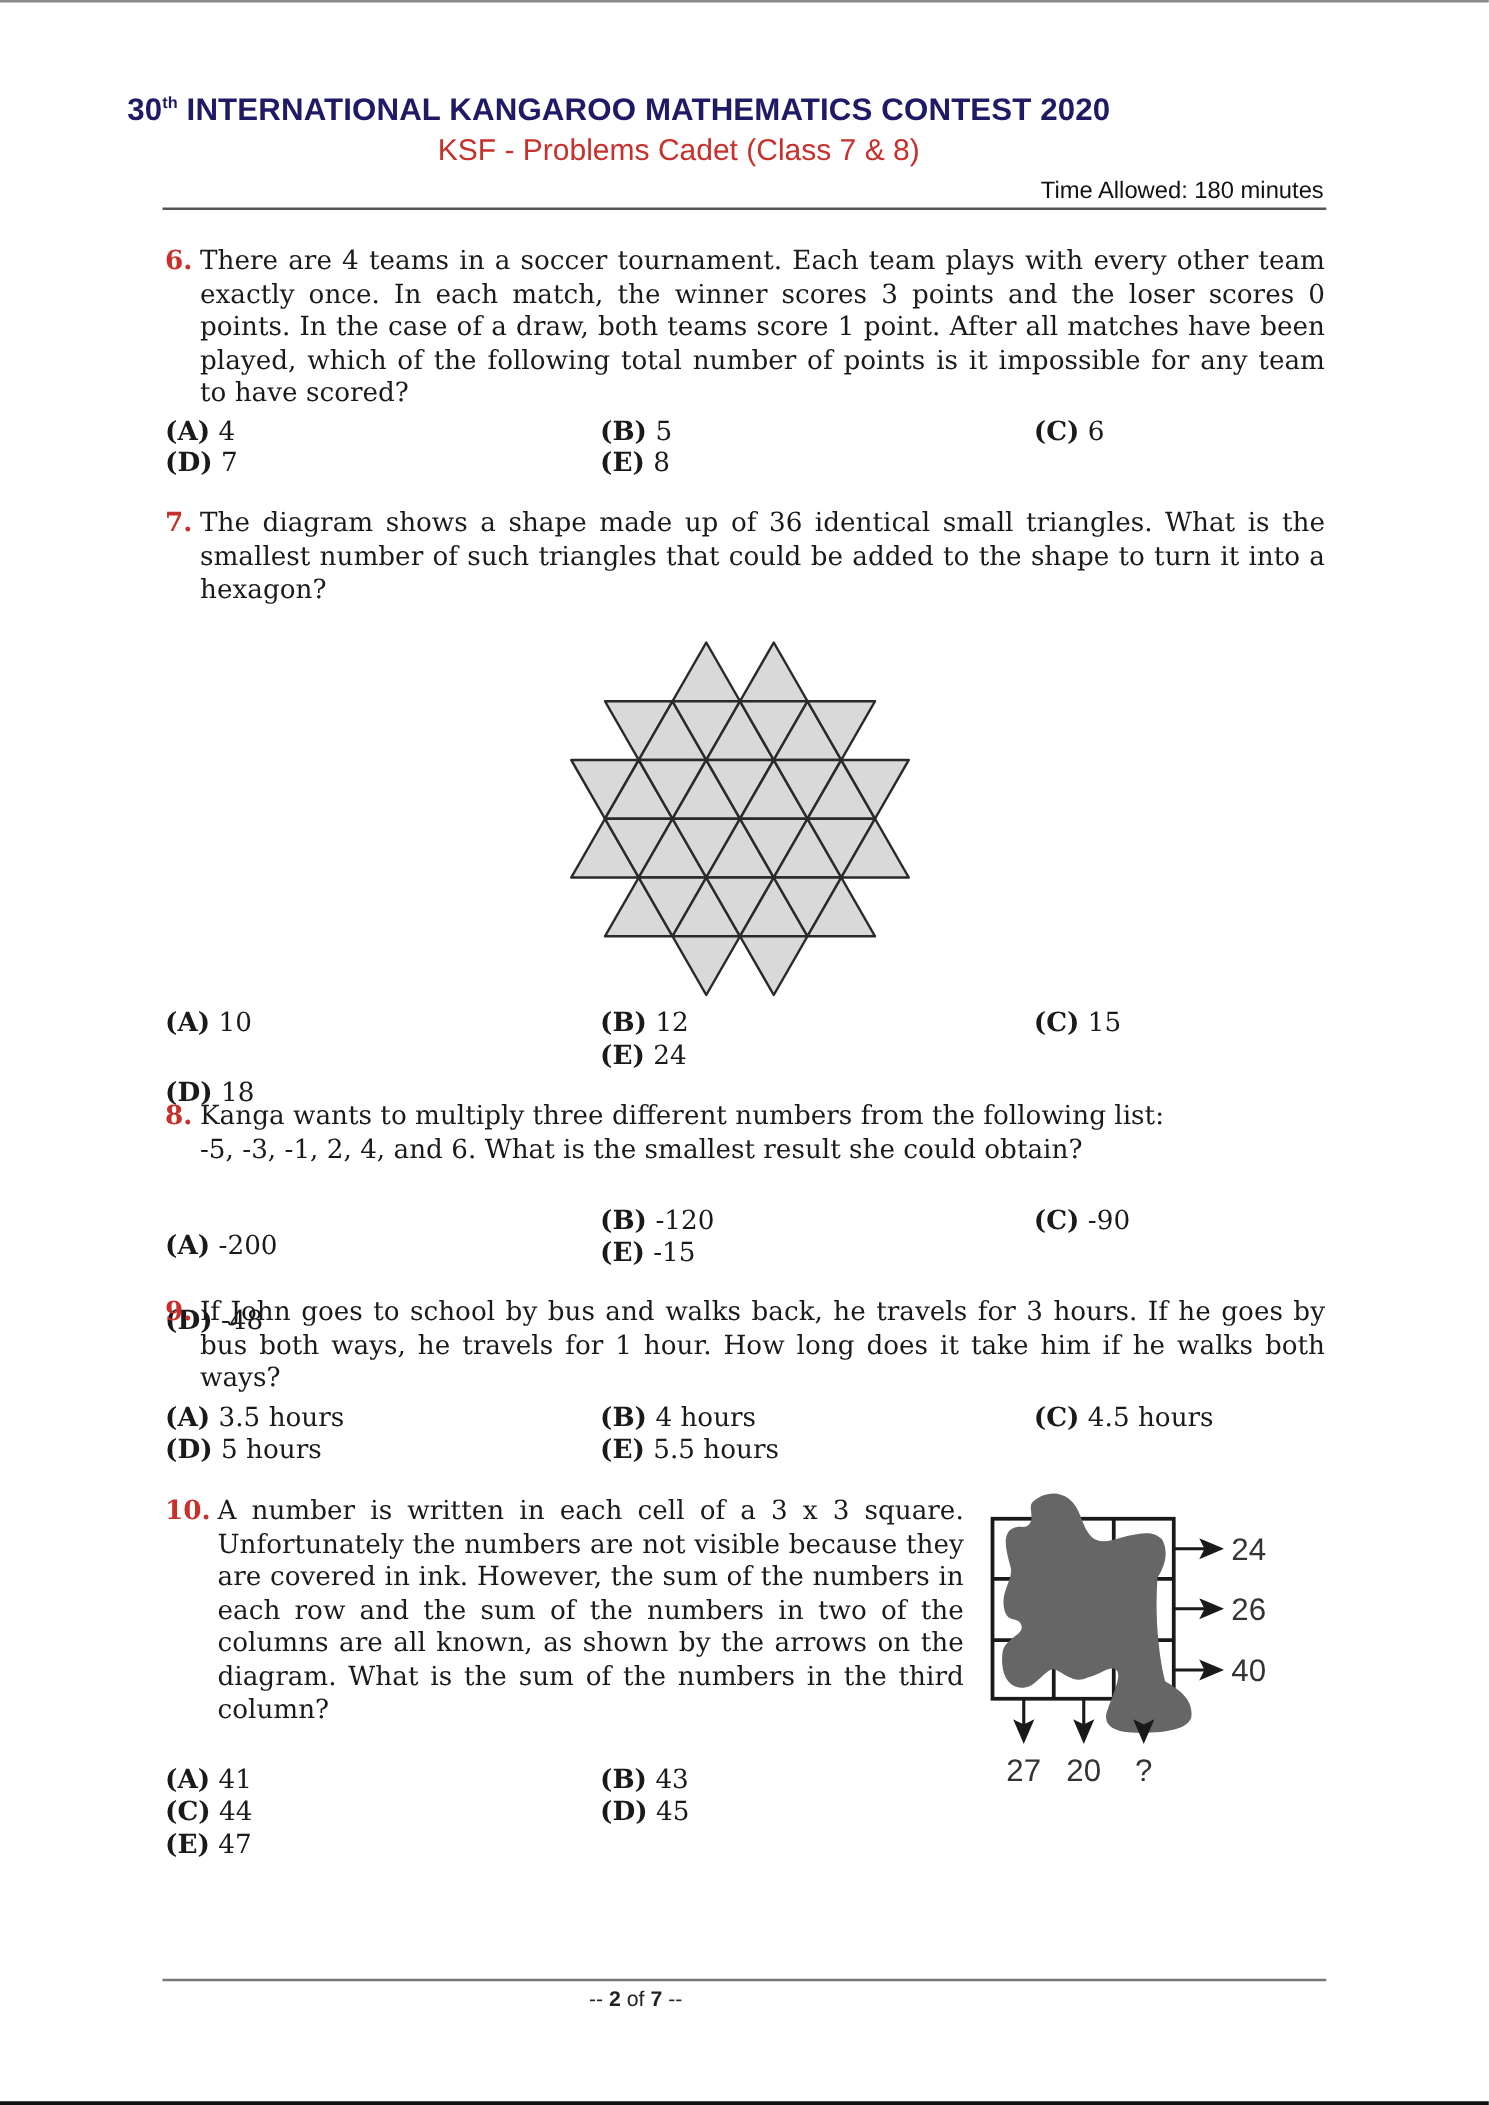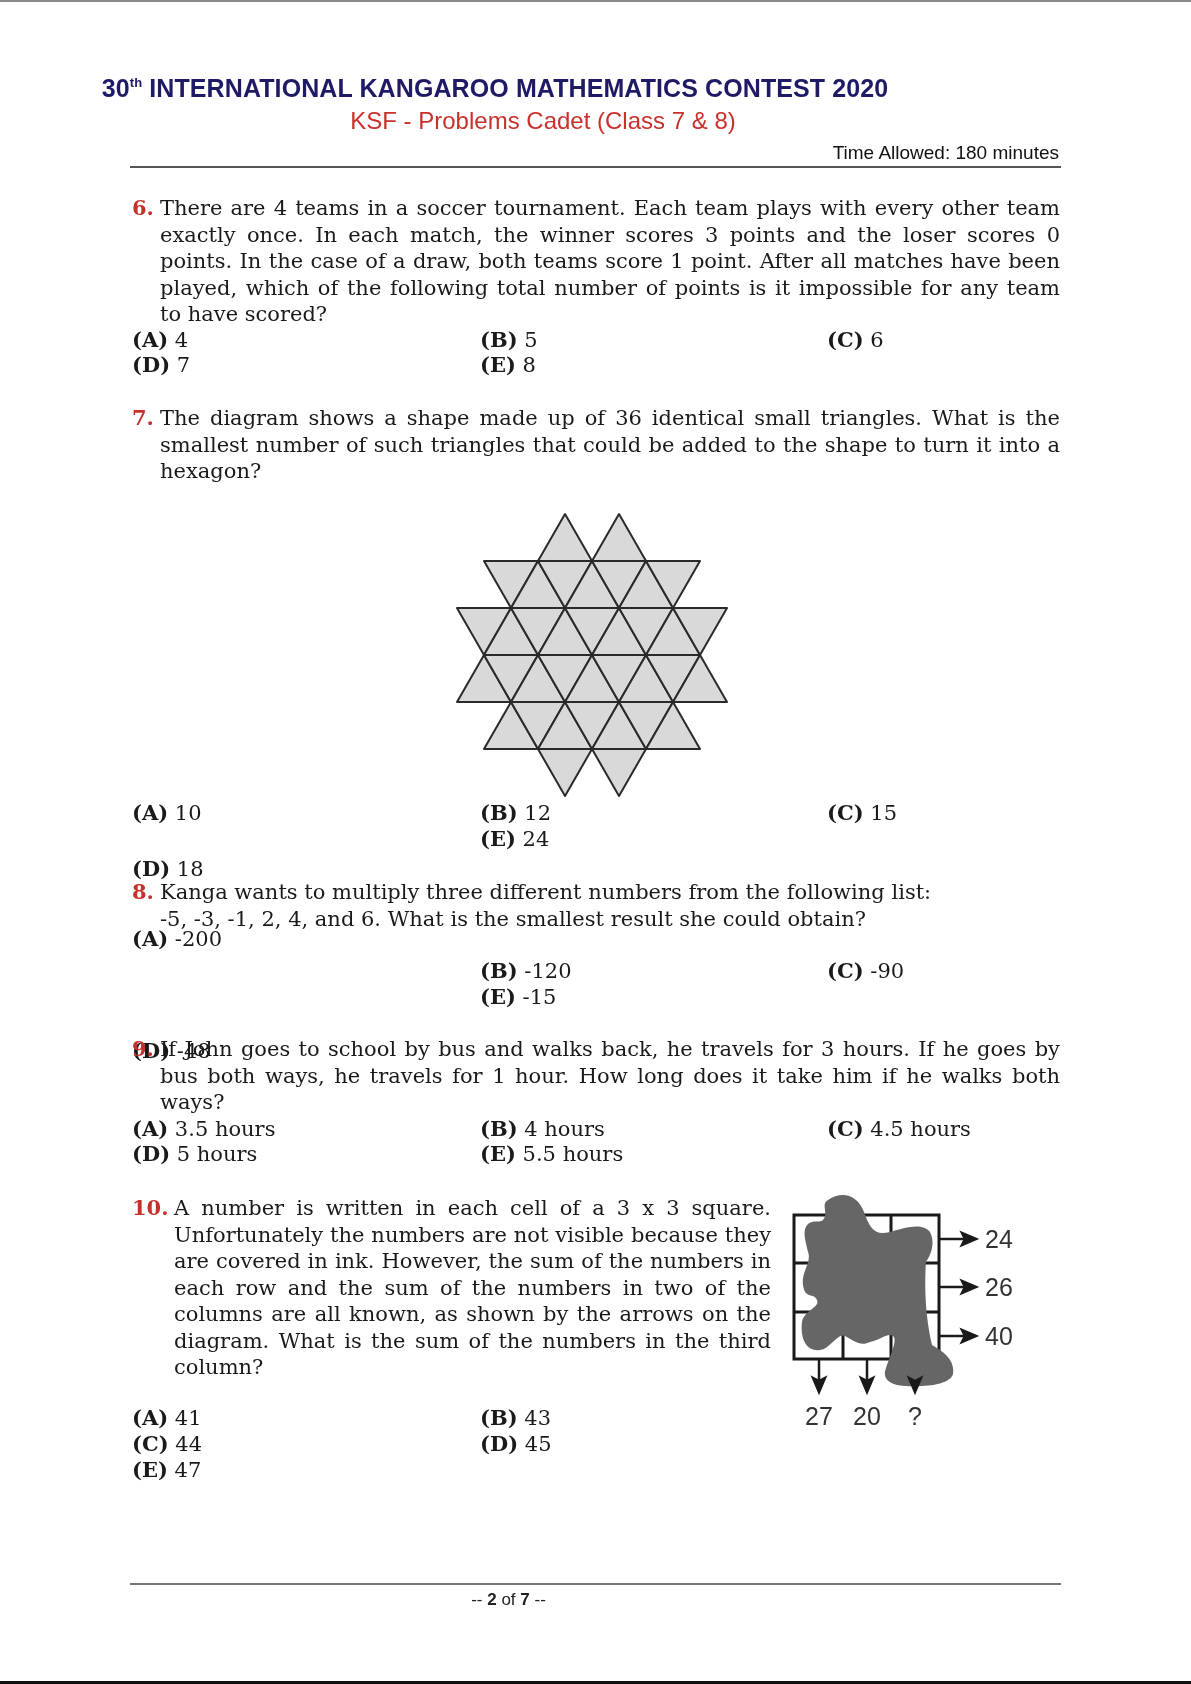--- a/index.html
+++ b/index.html
@@ -11,21 +11,21 @@
   .hdr-sub { position:absolute; left:0; width:1086px; top:107px; text-align:center; font-family:"Liberation Sans", sans-serif; font-size:24px; color:#c8302b; }
   .hdr-time { position:absolute; right:132px; top:142px; font-family:"Liberation Sans", sans-serif; font-size:19px; color:#111; }
   .hdr-rule { position:absolute; left:130px; width:931px; top:166px; height:2px; background:#555; }
   .foot-rule { position:absolute; left:130px; width:931px; top:1583px; height:2px; background:#777; }
   .foot { position:absolute; left:0; width:1017px; top:1590px; text-align:center; font-family:"Liberation Sans", sans-serif; font-size:17px; color:#222; }
   .foot b { font-weight:bold; }
 
   .q { position:absolute; font-size:21px; line-height:26.5px; }
   .q .num { position:absolute; left:0; top:0; color:#c8302b; font-weight:bold; }
   .q .txt { text-align:justify; }
-  .opt { position:absolute; font-size:21px; line-height:26px; white-space:nowrap; }
+  .opt { position:absolute; font-size:21px; line-height:36px; white-space:nowrap; }
   .opt .lbl { font-weight:bold; }
 
   svg { position:absolute; overflow:visible; }
 </style>
 </head>
 <body>
 
 <div class="topline"></div>
 
 <div class="hdr-title"><span>30</span><sup>th</sup><span> INTERNATIONAL KANGAROO MATHEMATICS CONTEST 2020</span></div>
@@ -91,21 +91,21 @@
 <div class="opt" style="left:480px; top:800px;"><span class="lbl">(B)</span> <span>12</span></div>
 <div class="opt" style="left:827px; top:800px;"><span class="lbl">(C)</span> <span>15</span></div>
 <div class="opt" style="left:132px; top:856px;"><span class="lbl">(D)</span> <span>18</span></div>
 <div class="opt" style="left:480px; top:826px;"><span class="lbl">(E)</span> <span>24</span></div>
 
 <div class="q" style="left:132px; top:879px; width:928px;">
   <span class="num">8.</span>
   <div style="padding-left:28px;">Kanga wants to multiply three different numbers from the following list:</div>
   <div style="padding-left:28px;">-5, -3, -1, 2, 4, and 6. What is the smallest result she could obtain?</div>
 </div>
-<div class="opt" style="left:132px; top:926px;text-align:center;"><span class="lbl">(A)</span> <span>-200</span></div>
+<div class="opt" style="left:132px; top:978px;text-align:center;"><span class="lbl">(A)</span> <span>-200</span></div>
 <div class="opt" style="left:480px; top:958px;"><span class="lbl">(B)</span> <span>-120</span></div>
 <div class="opt" style="left:827px; top:958px;"><span class="lbl">(C)</span> <span>-90</span></div>
 <div class="opt" style="left:132px; top:1022px;margin-top:16px;"><span class="lbl">(D)</span> <span>-48</span></div>
 <div class="opt" style="left:480px; top:984px;"><span class="lbl">(E)</span> <span>-15</span></div>
 
 <div class="q" style="left:132px; top:1036px; width:928px;">
   <span class="num">9.</span>
   <div class="txt" style="padding-left:28px;">If John goes to school by bus and walks back, he travels for 3 hours. If he goes by bus both ways, he travels for 1 hour. How long does it take him if he walks both ways?</div>
 </div>
 <div class="opt" style="left:132px; top:1116px;"><span class="lbl">(A)</span> <span>3.5 hours</span></div>

